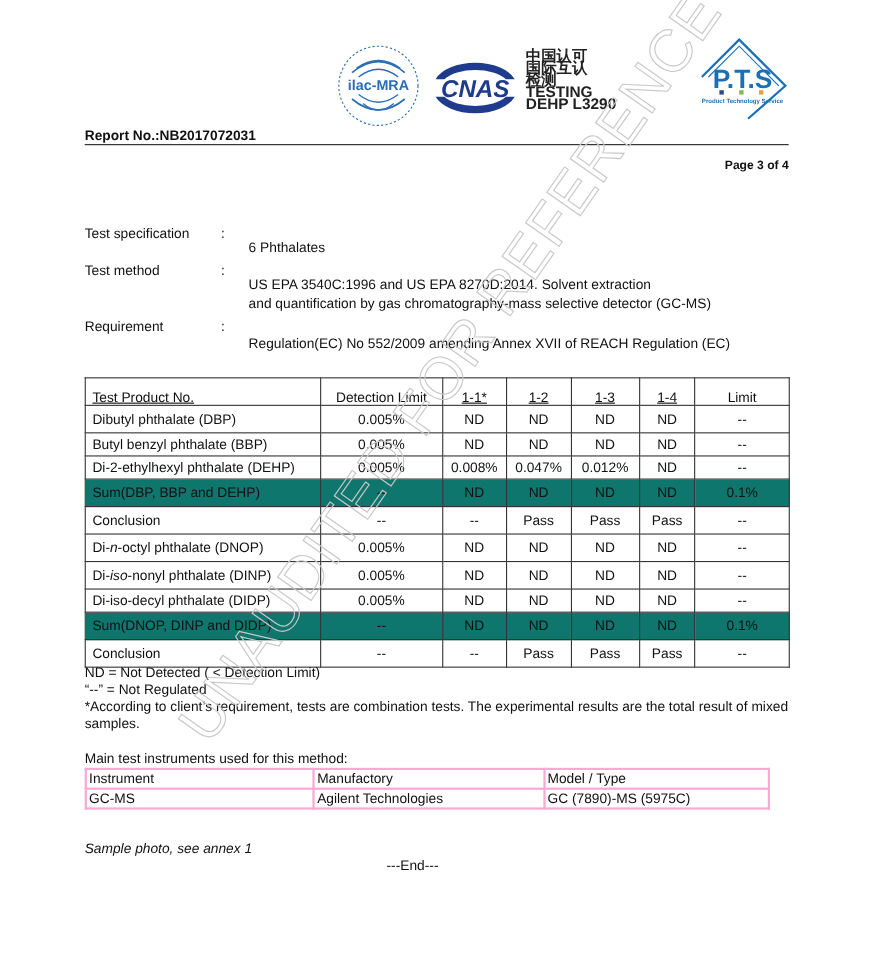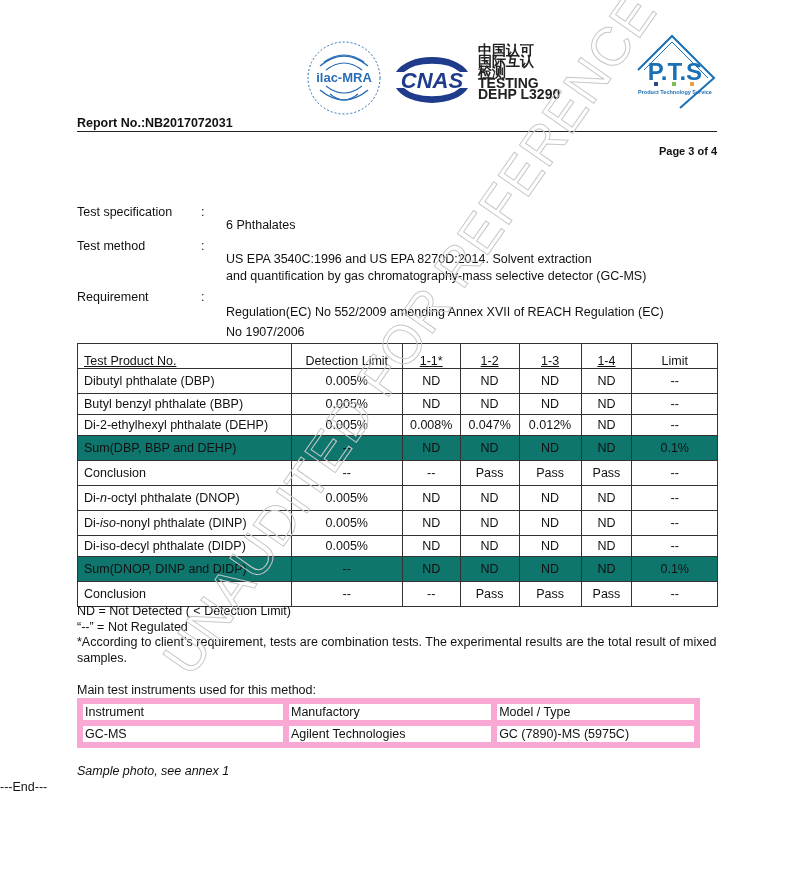--- a/index.html
+++ b/index.html
@@ -36,24 +36,24 @@
     table.results tr.tall td { height: 24px; }
     .u { text-decoration: underline; }
 
     .notes { left: 77px; top: 604px; width: 650px; font-size: 12.5px; line-height: 15.5px; }
 
     .inst-title { left: 77px; top: 683px; font-size: 12.5px; }
     table.inst {
       position: absolute; left: 77px; top: 698px; width: 623px;
       border-collapse: collapse; font-size: 12.5px;
     }
-    table.inst td { border: 6px solid #f9a8d4; padding: 0 2px; height: 16px; text-align: left; }
+    table.inst td { border: 2px solid #f9a8d4; padding: 0 2px; height: 16px; text-align: left; }
 
     .sample { left: 77px; top: 764px; font-size: 12.5px; font-style: italic; }
-    .end { left: 0; width: 750px; top: 780px; text-align: left; font-size: 12.5px; }
+    .end { left: 0; width: 750px; top: 780px; text-align: center; font-size: 12.5px; }
 
     .watermark {
       left: 120px; top: 380px; font-size: 54px; font-weight: normal;
       color: transparent; -webkit-text-stroke: 1px #c8c8c8; white-space: nowrap;
       transform: rotate(-55deg); transform-origin: 0 0; letter-spacing: 1px; pointer-events: none;
       top: 650px; left: 150px;
     }
   </style>
 </head>
 <body>
@@ -113,21 +113,20 @@
 <div class="abs field-colon" style="top:239px">:</div>
 <div class="abs field-value" style="top:238px">
   <div>US EPA 3540C:1996 and US EPA 8270D:2014. Solvent extraction</div>
   <div>and quantification by gas chromatography-mass selective detector (GC-MS)</div>
 </div>
 
 <div class="abs field-label" style="top:290px">Requirement</div>
 <div class="abs field-colon" style="top:290px">:</div>
 <div class="abs field-value" style="top:289px; line-height:20px;">
   <div>Regulation(EC) No 552/2009  amending Annex XVII of REACH Regulation (EC)</div>
-  <div>No 1907/2006</div>
 </div>
 
 <table class="results">
   <colgroup>
     <col style="width:214px">
       <col style="width:111px">
       <col style="width:58px">
       <col style="width:59px">
       <col style="width:62px">
       <col style="width:51px">

